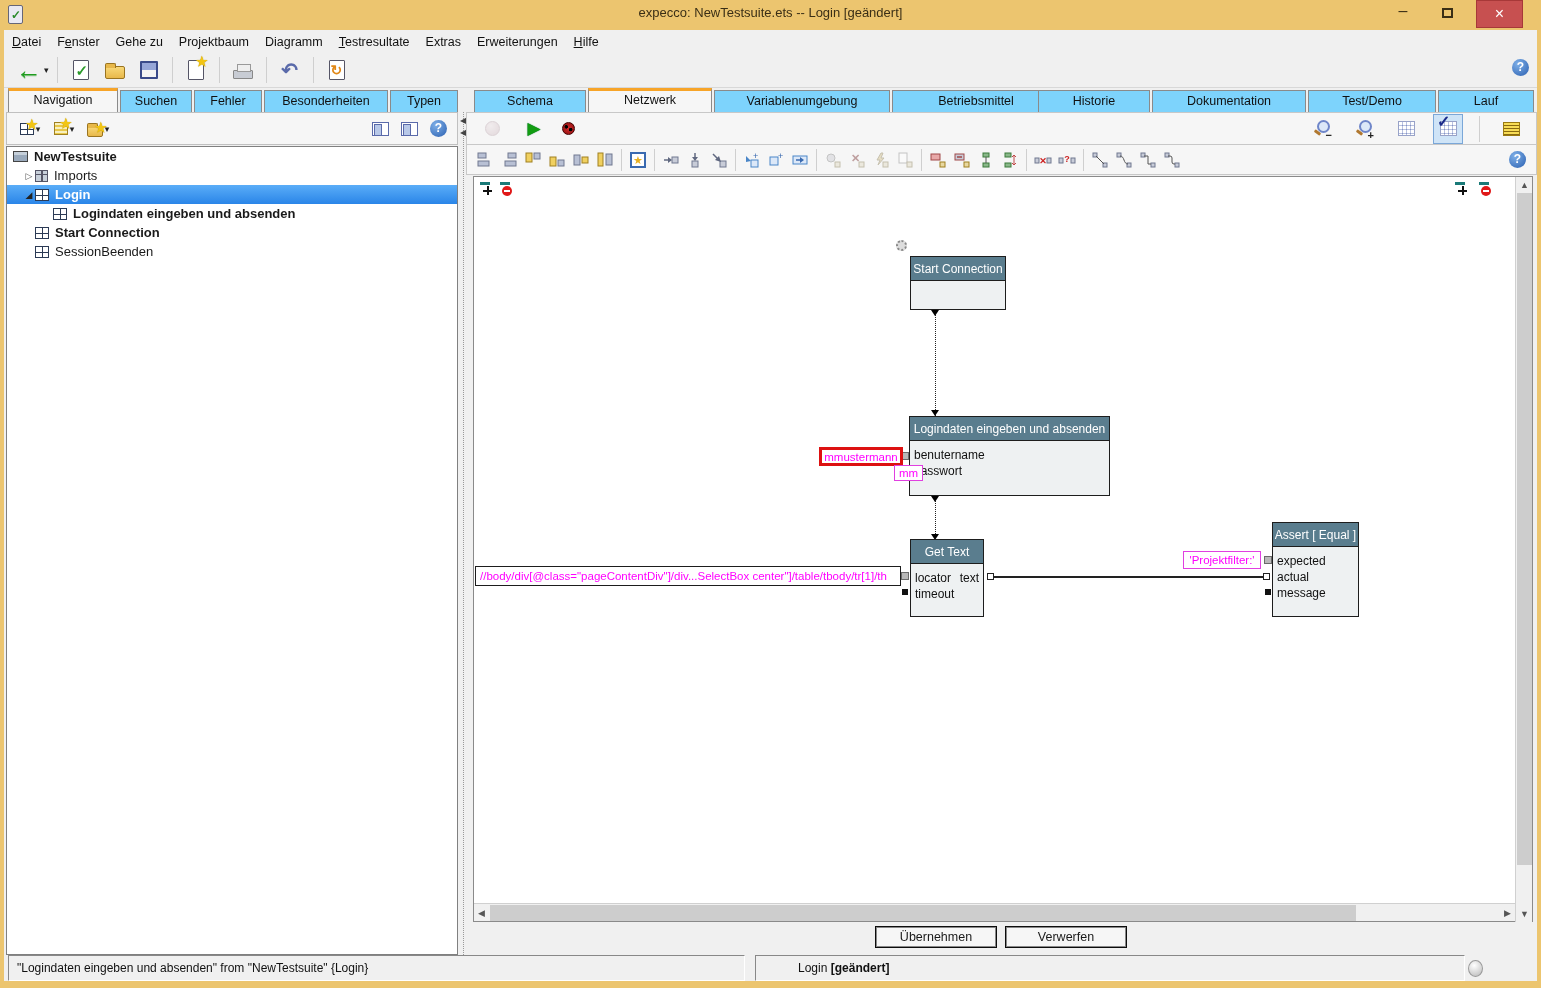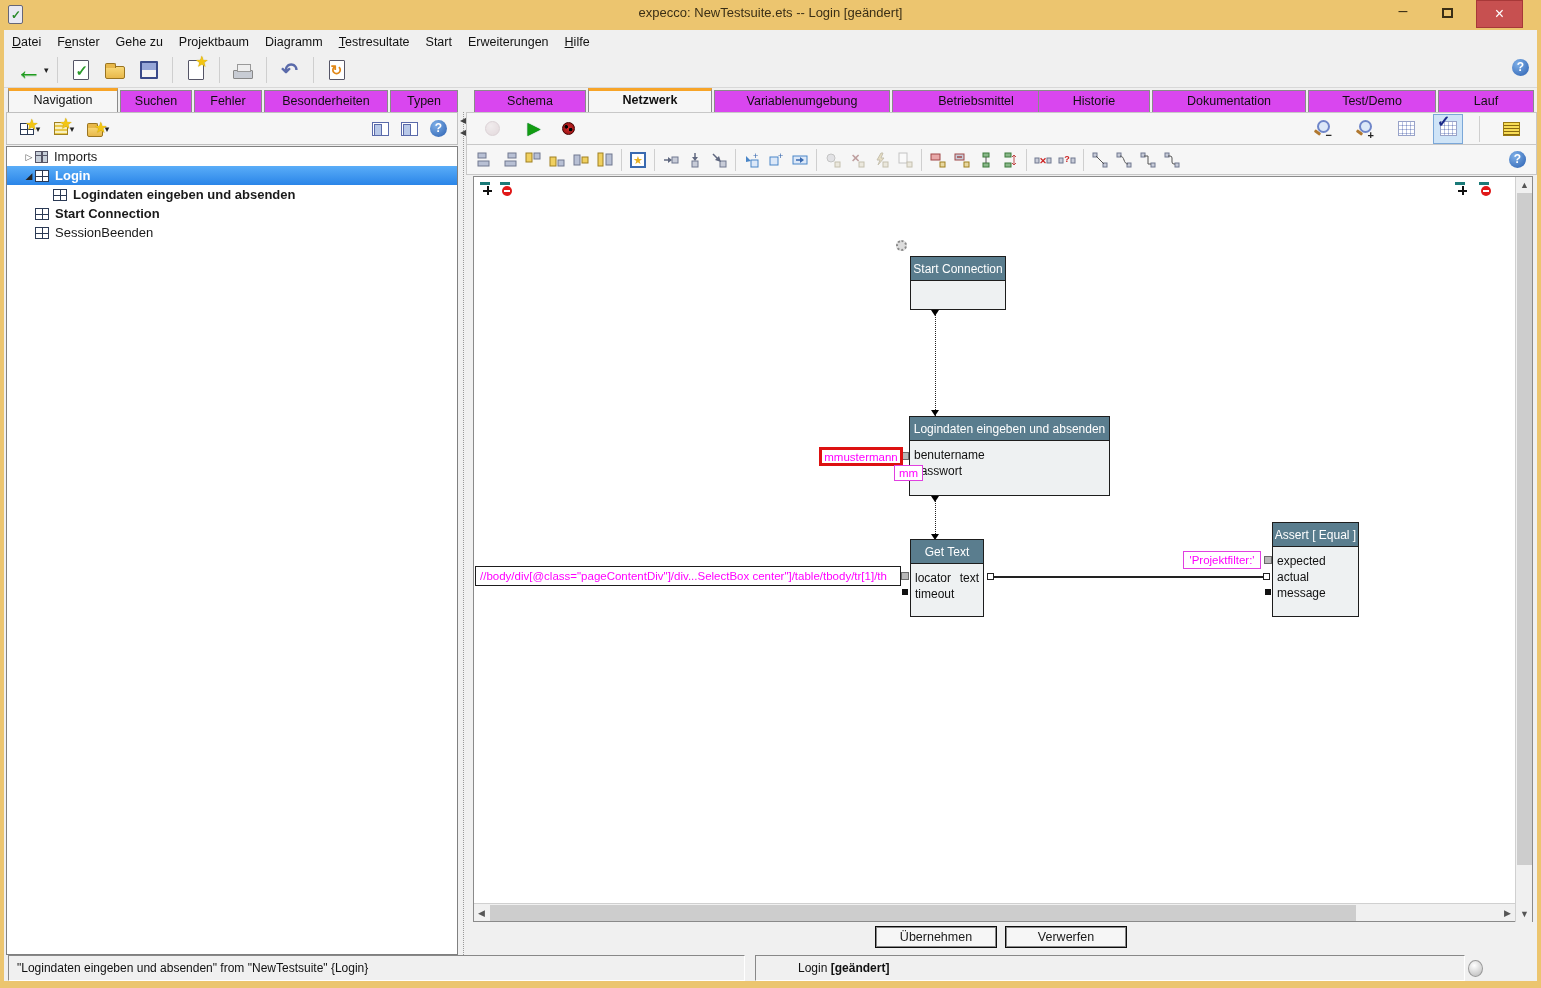--- a/index.html
+++ b/index.html
@@ -40,21 +40,21 @@
   .folder::before { content:""; position:absolute; top:-4px; left:-1px; width:9px; height:4px; background:#e8b84a; border:1px solid #9a7420; border-bottom:none; border-radius:2px 2px 0 0; }
   .floppy { width:18px; height:18px; background:linear-gradient(#96a6d8 48%, #f4f4f4 48%); border:2px solid #3a4a8a; border-radius:1px; }
   .printer { position:relative; width:20px; height:9px; background:#c8ccd4; border:1px solid #888; margin-top:8px; border-radius:1px; }
   .printer::before { content:""; position:absolute; top:-7px; left:3px; width:12px; height:6px; background:#eee; border:1px solid #999; }
   .g-undo { color:#5a6aaa; font-size:20px; font-weight:bold; }
   .helpcirc { width:17px; height:17px; border-radius:50%; background:radial-gradient(circle at 35% 30%, #7fb0e8, #2a5fb0); color:#fff; font-weight:bold; font-size:12px; text-align:center; line-height:17px; }
   .help-right { position:absolute; right:8px; top:6px; }
 
   
   .tabsrow { position:absolute; left:0; top:58px; width:100%; height:24px; }
-  .tab { position:absolute; top:2px; height:22px; background:#d946ef; border:1px solid #8a8a8a; border-bottom:none; text-align:center; font-size:12.5px; line-height:20px; color:#111; }
+  .tab { position:absolute; top:2px; height:22px; background:#7dd3fc; border:1px solid #8a8a8a; border-bottom:none; text-align:center; font-size:12.5px; line-height:20px; color:#111; }
   .tab.active { top:0; height:24px; background:#f6f6f6; border-top:3px solid #f7a428; font-weight:normal; z-index:3; line-height:19px; }
 
   
   .lefttoolbar { position:absolute; left:2px; top:82px; width:452px; height:33px; background:#f6f6f6; border:1px solid #c0c0c0; display:flex; align-items:center; padding-left:6px; }
   .blk { position:relative; width:14px; height:12px; border:1px solid #2b3a55; background:
       linear-gradient(to right, transparent 6px, #2b3a55 6px, #2b3a55 7px, transparent 7px),
       linear-gradient(to bottom, transparent 5px, #2b3a55 5px, #2b3a55 6px, transparent 6px), #fff; }
   .listic { position:relative; width:14px; height:13px; border:1px solid #a08020; background:repeating-linear-gradient(#f8f0c0 0 2px, #e8c84a 2px 4px); }
   .winic { width:17px; height:14px; border:1px solid #5a6aaa; background:#fff; position:relative; }
   .winic::before { content:""; position:absolute; left:1px; top:1px; width:6px; height:10px; background:#b8c8e8; border:1px solid #5a6aaa; }
@@ -155,21 +155,21 @@
 
   <div class="app">
 
     <div class="menubar">
       <span class="mi"><span></span><u>D</u><span>atei</span></span>
       <span class="mi"><span>F</span><u>e</u><span>nster</span></span>
       <span class="mi"><span>Gehe zu</span><u></u><span></span></span>
       <span class="mi"><span>Projektbaum</span><u></u><span></span></span>
       <span class="mi"><span>Diagramm</span><u></u><span></span></span>
       <span class="mi"><span></span><u>T</u><span>estresultate</span></span>
-      <span class="mi"><span>Start</span><u></u><span></span></span>
+      <span class="mi"><span>Extras</span><u></u><span></span></span>
       <span class="mi"><span>Erweiterungen</span><u></u><span></span></span>
       <span class="mi"><span></span><u>H</u><span>ilfe</span></span>
     </div>
 
     <div class="maintoolbar">
       <span class="tbtn">
           <span class="g-back">←</span>
           <span class="chev">▾</span>
         </span>
       <span class="tsep"></span>
@@ -208,21 +208,21 @@
     </div>
 
     <div class="tabsrow">
       <span class="tab active" style="left:4px;width:110px;">Navigation</span>
       <span class="tab" style="left:116px;width:72px;">Suchen</span>
       <span class="tab" style="left:190px;width:68px;">Fehler</span>
       <span class="tab" style="left:260px;width:124px;">Besonderheiten</span>
       <span class="tab" style="left:386px;width:68px;">Typen</span>
 
       <span class="tab" style="left:470px;width:112px;">Schema</span>
-      <span class="tab active" style="left:584px;width:124px;font-weight:bold;">Netzwerk</span>
+      <span class="tab active" style="left:584px;width:124px;">Netzwerk</span>
       <span class="tab" style="left:710px;width:176px;">Variablenumgebung</span>
       <span class="tab" style="left:888px;width:168px;">Betriebsmittel</span>
       <span class="tab" style="left:1034px;width:112px;">Historie</span>
       <span class="tab" style="left:1148px;width:154px;">Dokumentation</span>
       <span class="tab" style="left:1304px;width:128px;">Test/Demo</span>
       <span class="tab" style="left:1434px;width:96px;">Lauf</span>
     </div>
 
     <div class="lefttoolbar">
       <span class="tbtn">
@@ -244,20 +244,24 @@
           <span class="chev">▾</span>
         </span>
       <span class="lt-right">
         <span class="winic"></span>
         <span class="winic"></span>
         <span class="helpcirc">?</span>
       </span>
     </div>
 
     <div class="treebox">
+      <div class="trow" style="padding-left:6px;">
+        <span class="cube"></span>
+        <span class="lbl bold">NewTestsuite</span>
+      </div>
       <div class="trow" style="padding-left:16px;">
         <span class="exp">▷</span>
         <span class="pkg"></span>
         <span class="lbl">Imports</span>
       </div>
       <div class="trow sel" style="padding-left:16px;">
         <span class="exp">◢</span>
         <span class="blk"></span>
         <span class="lbl bold">Login</span>
       </div>

